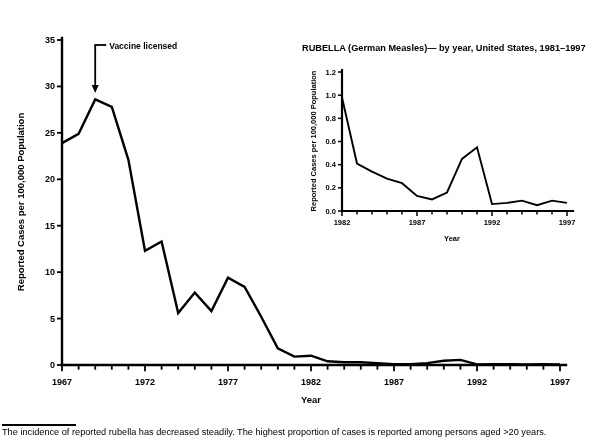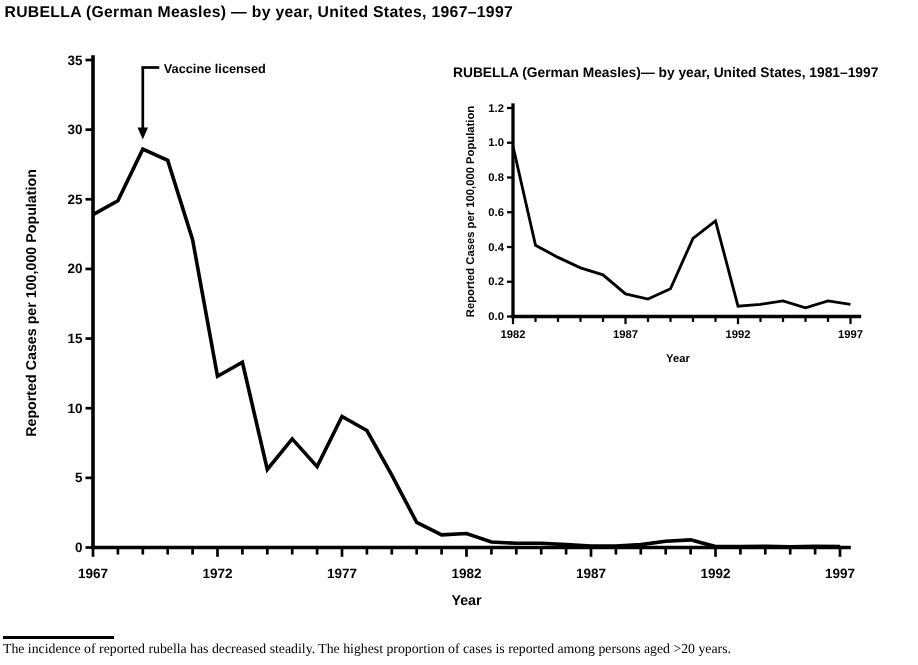--- a/index.html
+++ b/index.html
@@ -5,28 +5,27 @@
   html,body{margin:0;padding:0;background:#fff;}
   .stage{position:relative;width:612px;height:443px;background:#ffffff;
          font-family:"Liberation Sans",sans-serif;color:#000;overflow:hidden;}
   .main-title{position:absolute;left:3px;top:2px;font-size:10.5px;font-weight:bold;
               letter-spacing:0.2px;white-space:nowrap;}
   .inset-title{position:absolute;left:302px;top:43px;font-size:9.2px;font-weight:bold;
                white-space:nowrap;}
   #canvas{position:absolute;left:0;top:0;}
   svg text{font-family:"Liberation Sans",sans-serif;fill:#000;font-weight:bold;}
   .footnote-rule{position:absolute;left:2px;top:424px;width:74px;height:2px;background:#000;}
-  .footnote{position:absolute;left:2px;top:427px;font-size:9.2px;white-space:nowrap;font-family:Liberation Serif, serif;}
+  .footnote{position:absolute;left:2px;top:427px;font-size:9.2px;white-space:nowrap;}
 </style>
 </head>
 <body>
 
 <div class="stage">
 
-  <div class="main-title">RUBELLA (German Measles) — by year, United States, 1967–1997</div>
 
   <div class="inset-title">RUBELLA (German Measles)— by year, United States, 1981–1997</div>
 
   <svg id="canvas" width="612" height="418">
     <g id="g-main">
         <line x1="62" y1="38" x2="62" y2="365" stroke="#000" stroke-width="2.4" stroke-linecap="square"></line>
         <line x1="62" y1="365" x2="566" y2="365" stroke="#000" stroke-width="2.4" stroke-linecap="square"></line>
         <line x1="62" y1="365" x2="62" y2="371.2" stroke="#000" stroke-width="1.8"></line>
         <text x="62" y="385" text-anchor="middle" font-size="9">1967</text>
         <line x1="78.6" y1="365" x2="78.6" y2="369.7" stroke="#000" stroke-width="1.8"></line>

